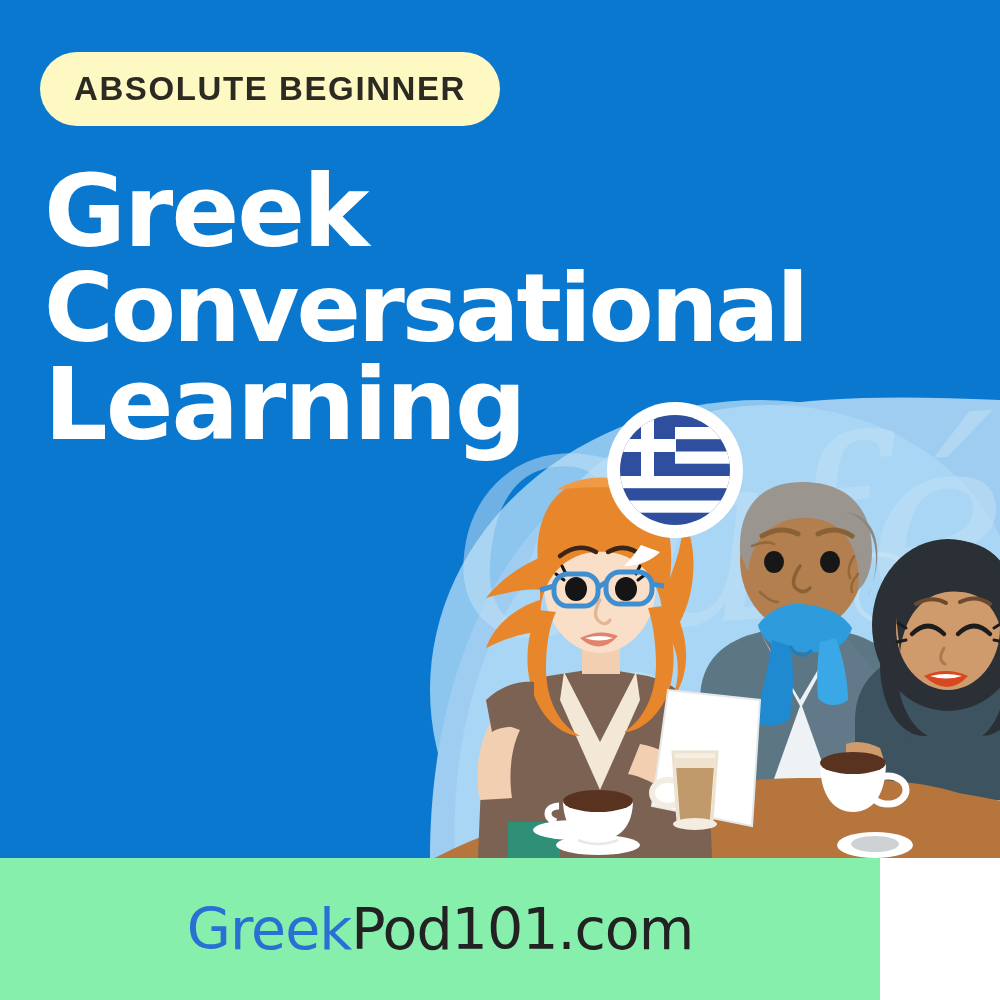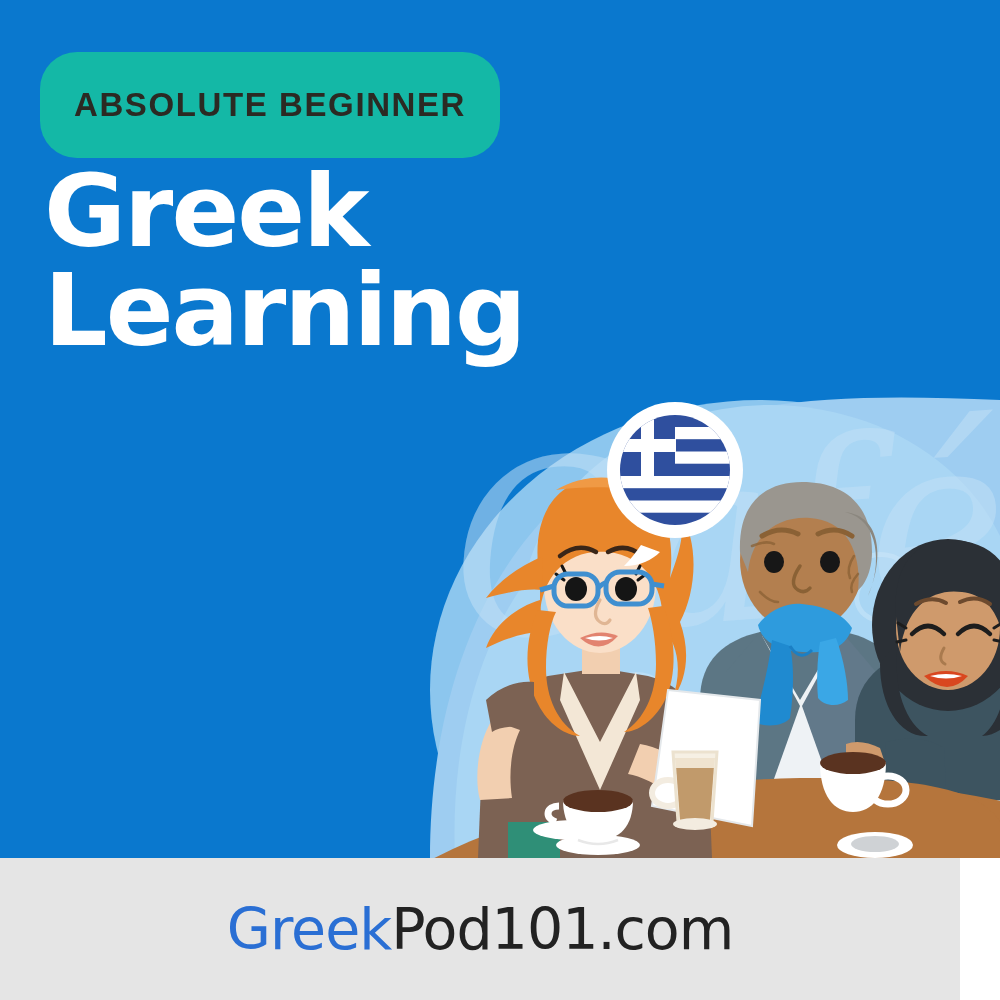--- a/index.html
+++ b/index.html
@@ -10,21 +10,21 @@
     background:#ffffff;
   }
   
   .blue-panel{
     position:absolute;left:0;top:0;width:1000px;height:858px;
     background:#0a78ce;overflow:hidden;
   }
   
   .badge{
     position:absolute;left:40px;top:52px;height:74px;
-    padding:16px 34px;border-radius:37px;background:#14b8a6;
+    padding:0 34px;border-radius:37px;background:#fef9c3;
     display:flex;align-items:center;justify-content:center;
   }
   .badge span{
     font-family:"Liberation Sans",sans-serif;
     font-weight:bold;font-size:33px;letter-spacing:1.6px;color:#2b2a23;
     white-space:nowrap;
   }
   
   .title{
     position:absolute;left:44px;top:162px;width:930px;
@@ -40,22 +40,22 @@
     color:#ffffff;font-style:italic;font-weight:normal;
     font-family:"Liberation Sans",sans-serif;
     font-size:62px;line-height:1.07;letter-spacing:-1px;
   }
   .tagline .ln{display:block;}
   
   .scene{position:absolute;left:0;top:0;width:1000px;height:858px;}
   .scene svg{display:block;}
   
   .footer{
-    position:absolute;left:0;top:858px;width:960px;height:142px;
-    background:#e5e5e5;display:flex;align-items:center;justify-content:center;
+    position:absolute;left:0;top:858px;width:880px;height:142px;
+    background:#86efac;display:flex;align-items:center;justify-content:center;
   }
   .brand{
     font-family:"DejaVu Sans","Liberation Sans",sans-serif;
     font-size:57px;font-weight:normal;letter-spacing:-1px;white-space:nowrap;
     line-height:1;
   }
   .brand .b1{color:#2a6fd4;}
   .brand .b2{color:#222222;}
 </style>
 </head>
@@ -283,20 +283,21 @@
         </g>
       </svg>
     </div>
 
     <div class="badge">
       <span>ABSOLUTE BEGINNER</span>
     </div>
 
     <div class="title">
       <span class="ln">Greek</span>
+      <span class="ln ln2">Conversational</span>
       <span class="ln">Learning</span>
     </div>
 
 
   </div>
 
   <div class="footer">
     <div class="brand">
       <span class="b1">Greek</span><span class="b2">Pod101.com</span>
     </div>

